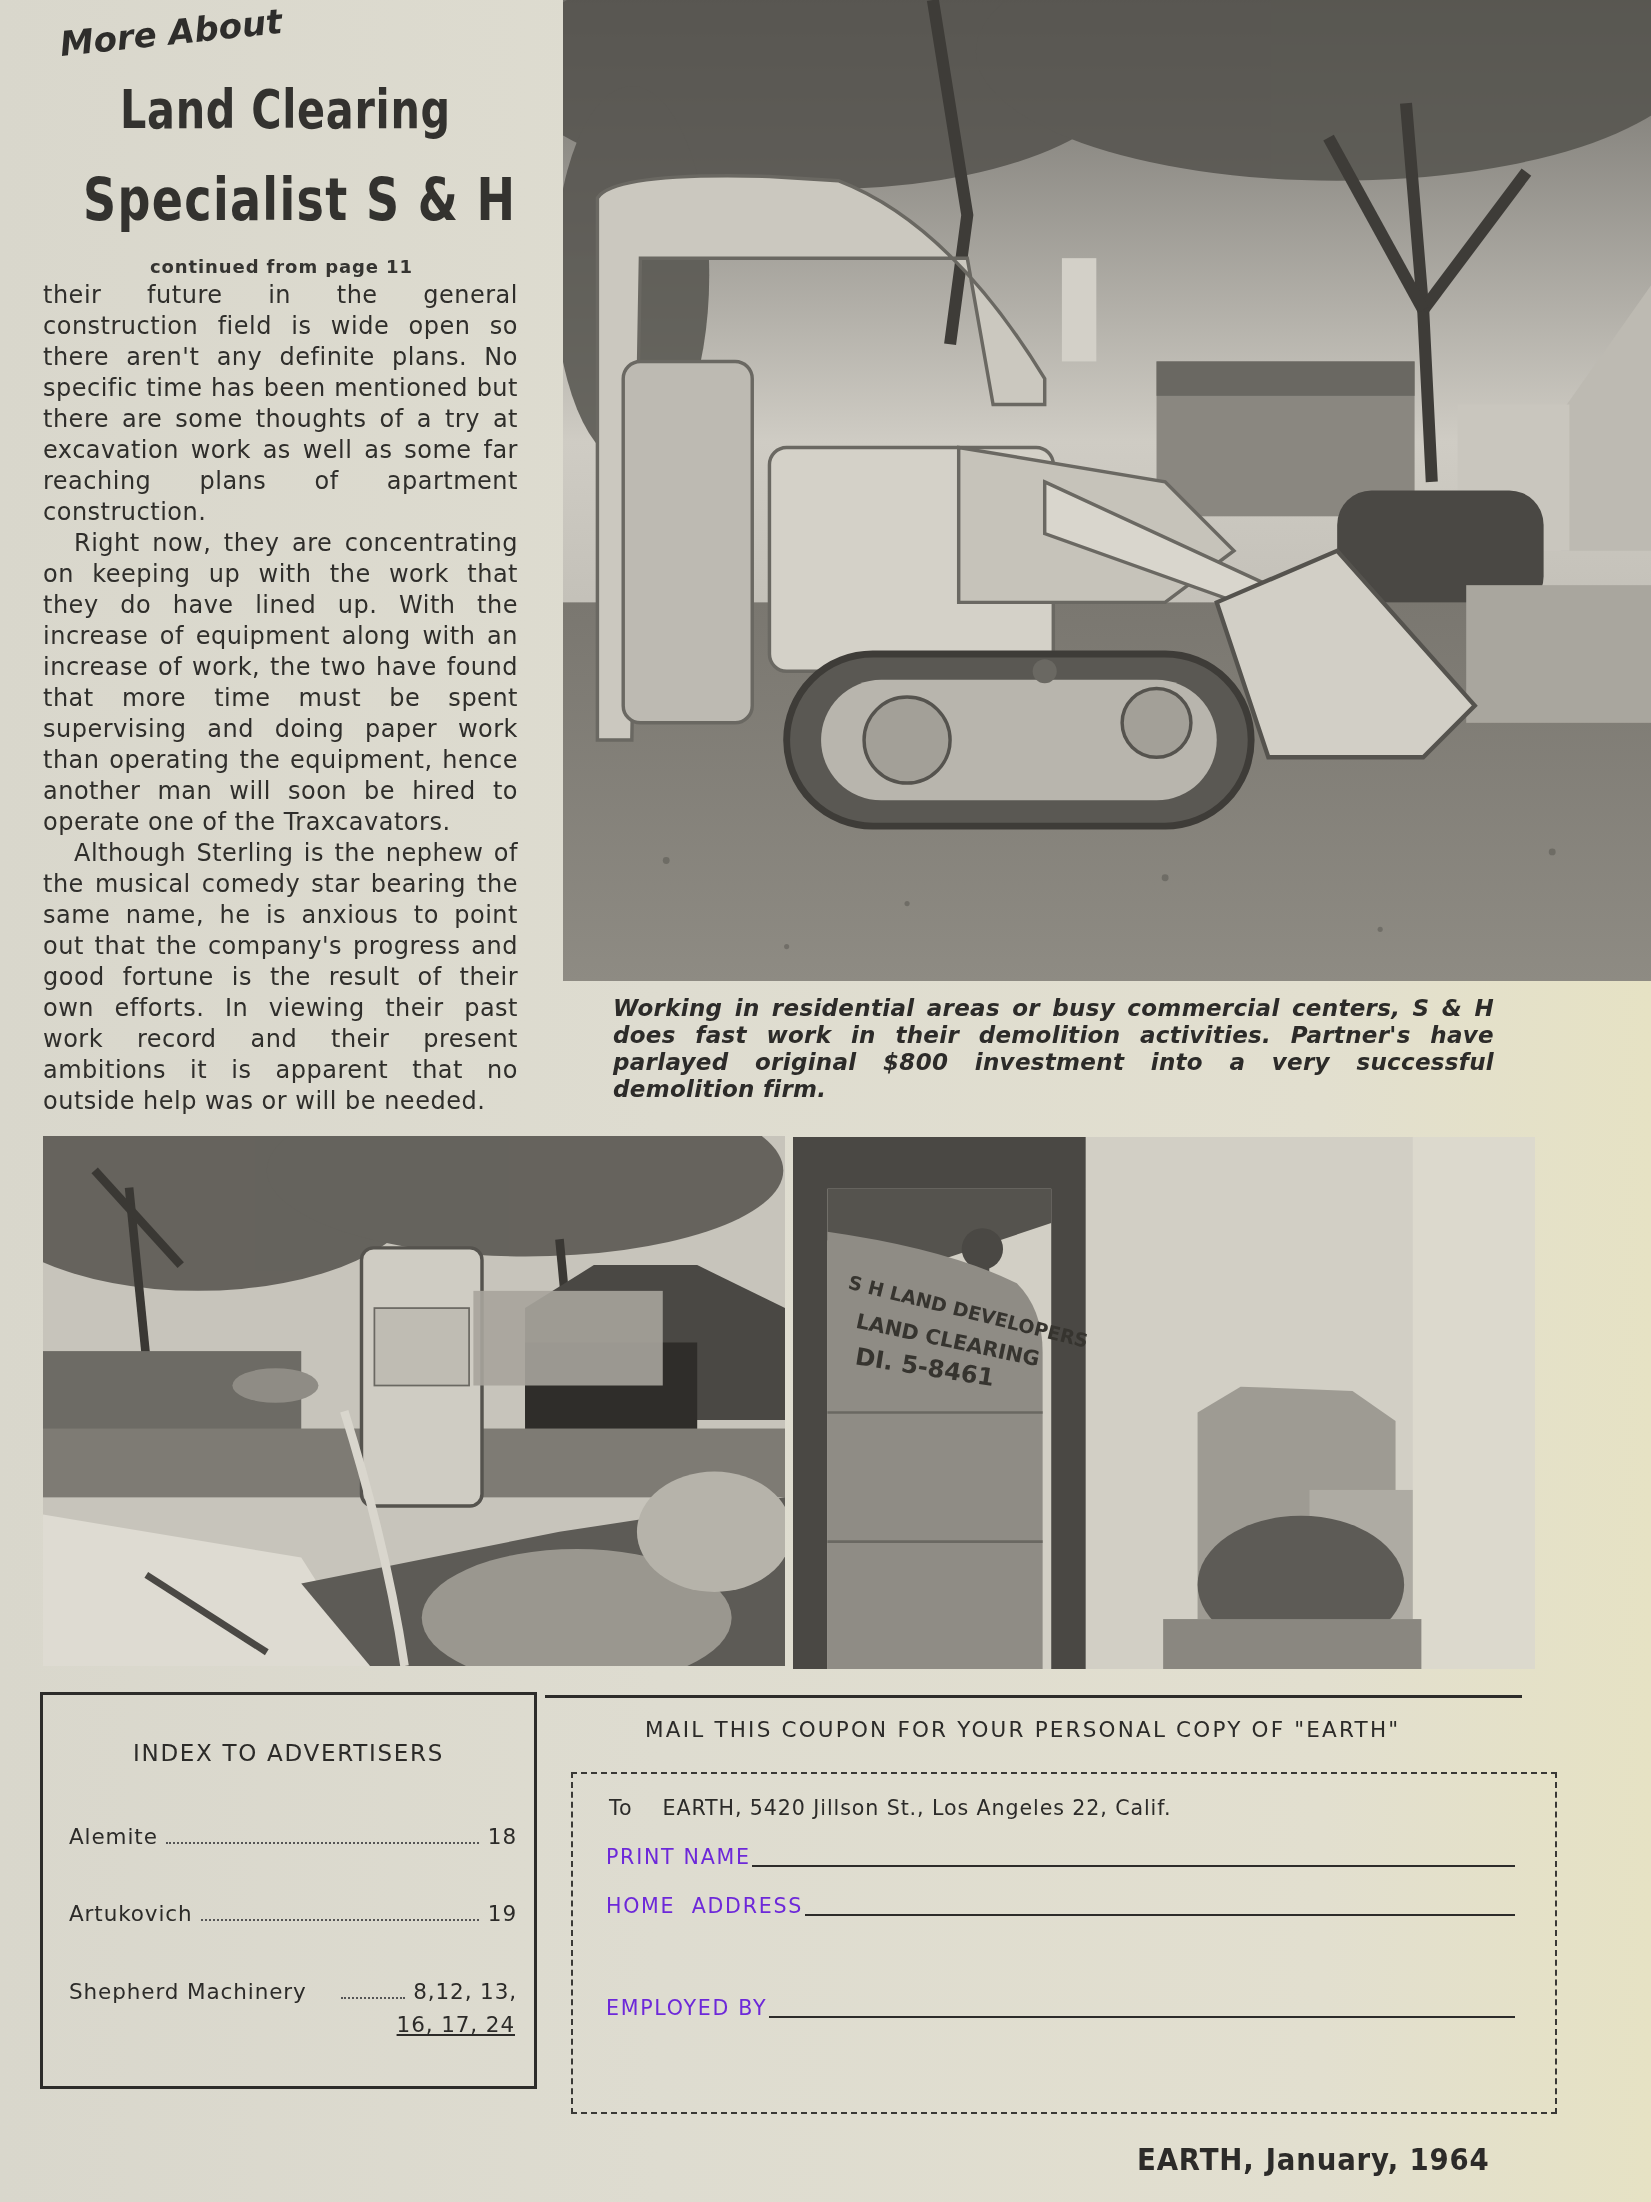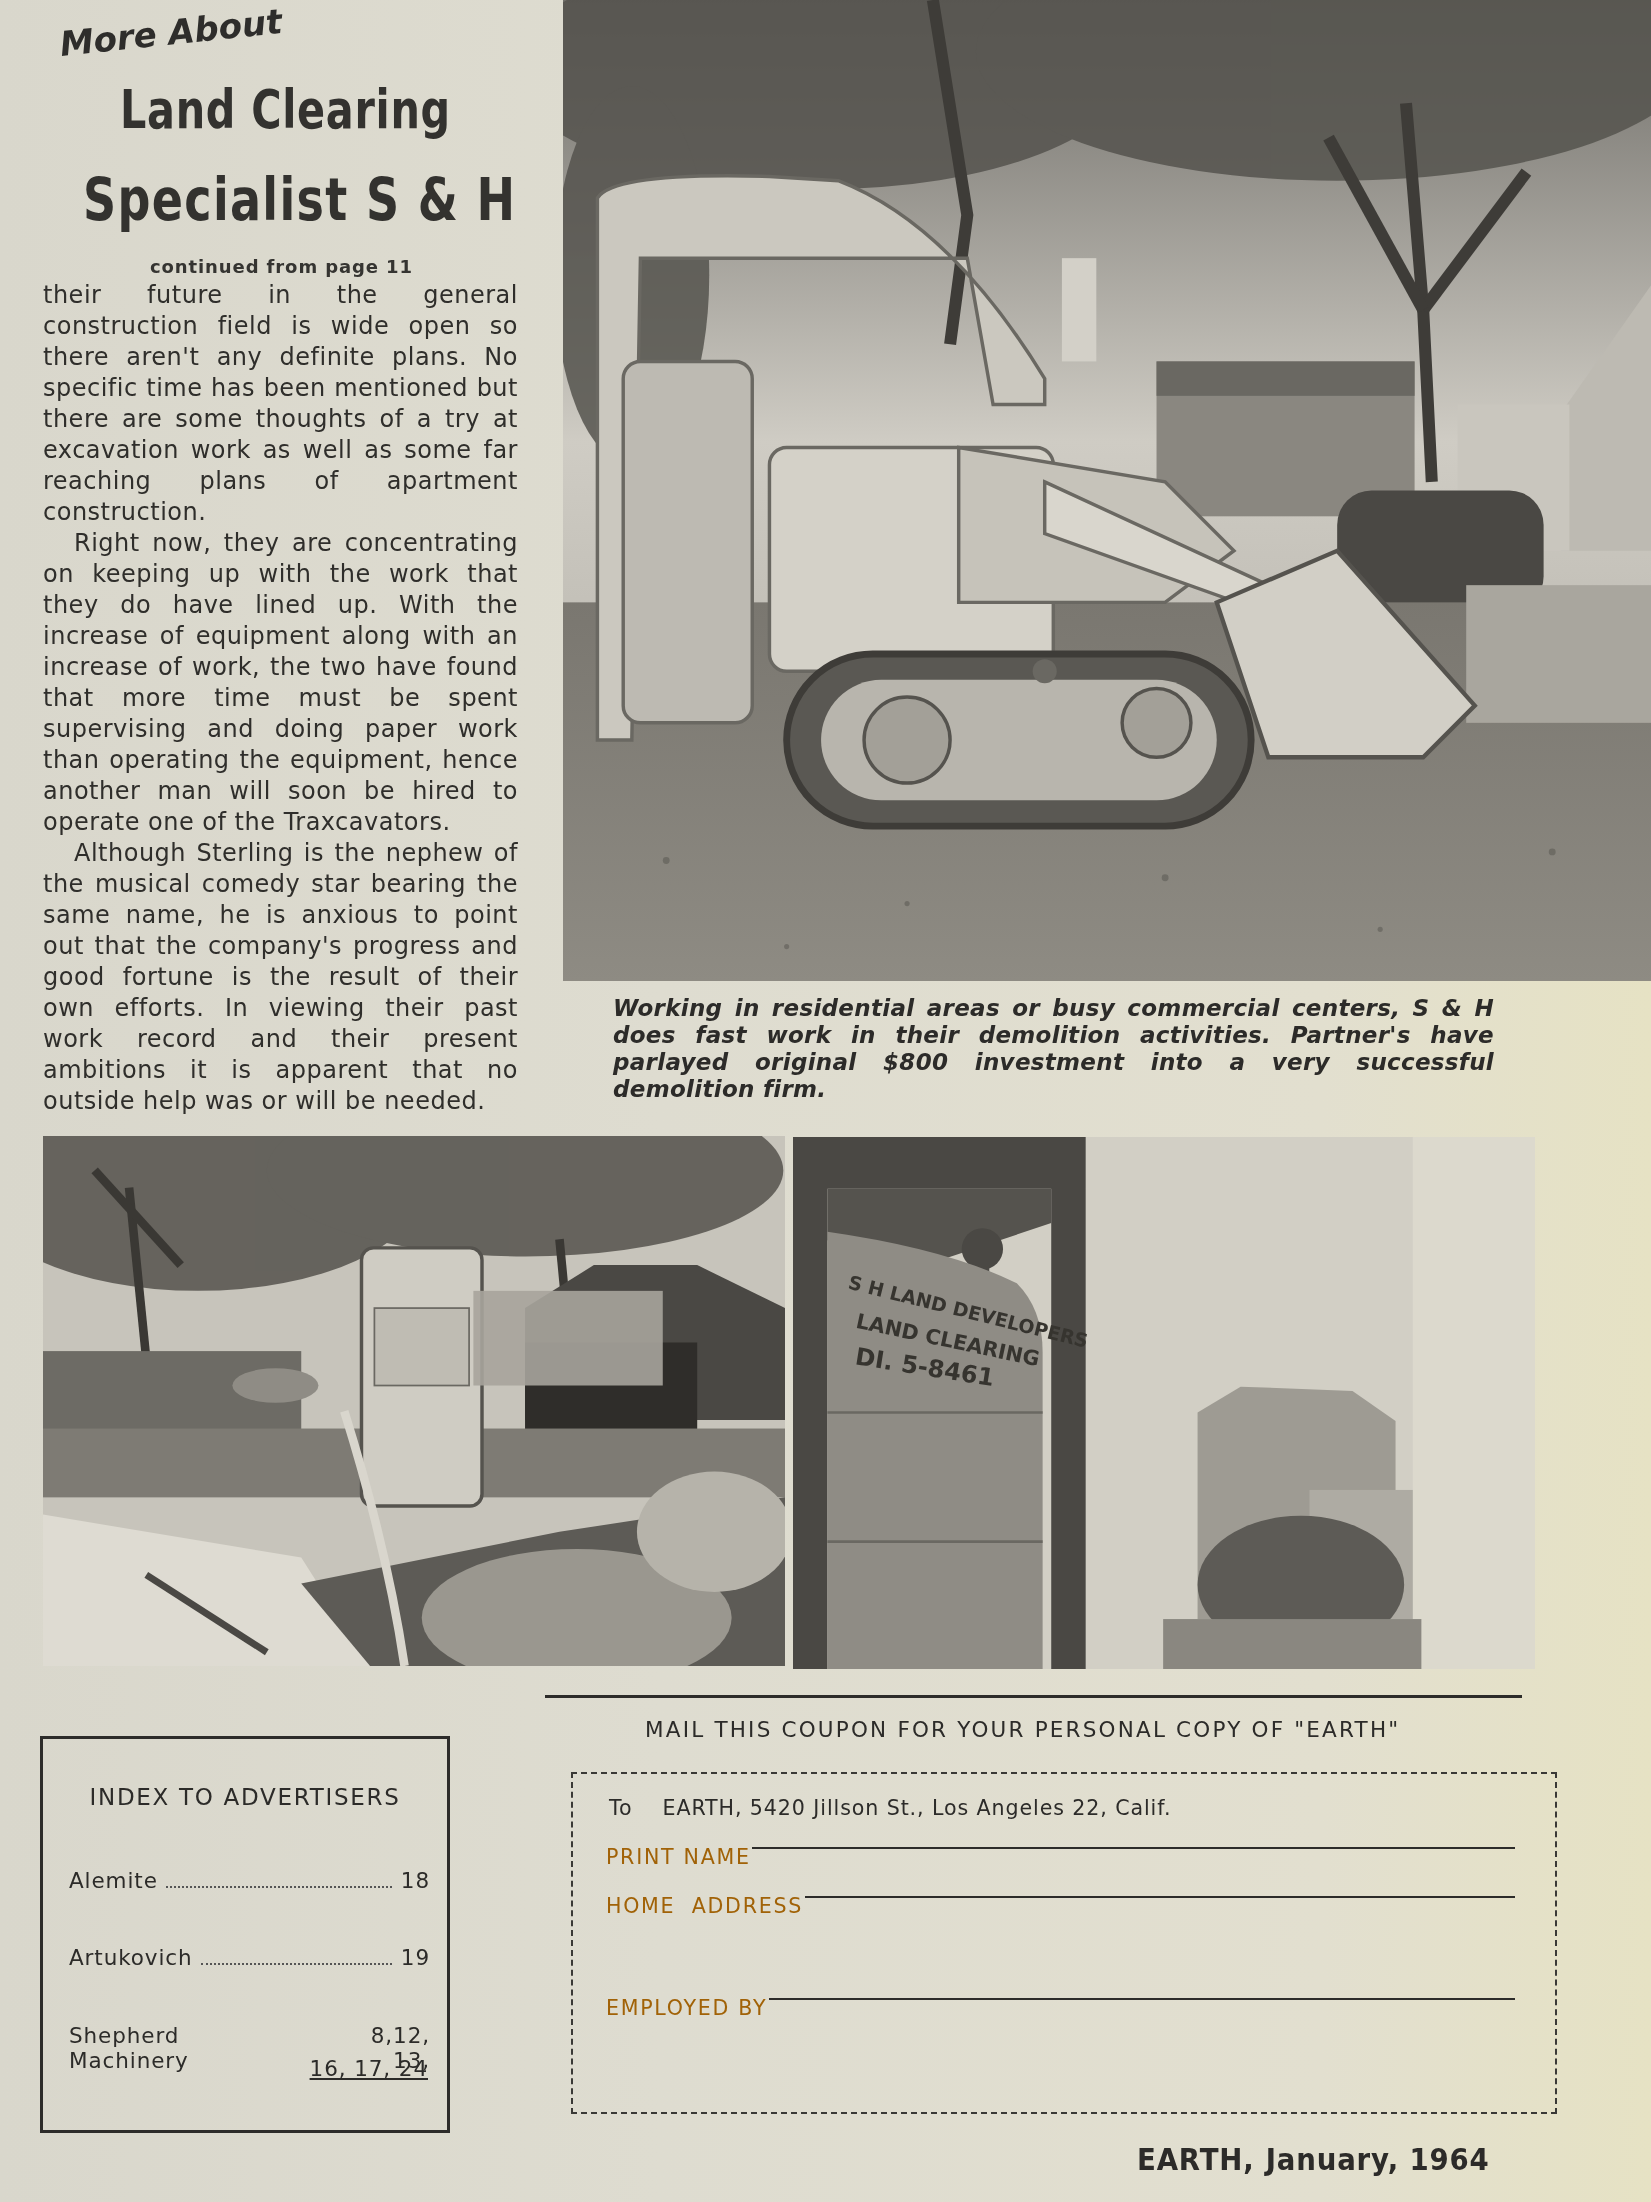--- a/index.html
+++ b/index.html
@@ -28,34 +28,34 @@
   .photo { overflow: hidden; background: #8d8b84; }
   .photo svg { display: block; width: 100%; height: 100%; }
   .photo1 { left: 563px; top: 0; width: 1089px; height: 981px; }
   .photo2 { left: 43px; top: 1136px; width: 742px; height: 530px; }
   .photo3 { left: 793px; top: 1137px; width: 742px; height: 532px; }
 
   .caption { left: 613px; top: 995px; width: 881px; font-family: "DejaVu Sans", sans-serif; font-weight: bold; font-style: italic;
     font-size: 23px; line-height: 27px; color: #2c2b29; text-align: justify; letter-spacing: 0.3px; }
 
   
-  .index-box { left: 40px; top: 1736px; width: 410px; height: 397px; border: 3.4px solid #2d2c2a; box-sizing: border-box; }
+  .index-box { left: 40px; top: 1692px; width: 497px; height: 397px; border: 3.4px solid #2d2c2a; box-sizing: border-box; }
   .index-title { position: absolute; left: 0; right: 0; top: 45px; text-align: center; font-size: 23px; letter-spacing: 1.7px; color: #2c2b29; }
   .index-row { position: absolute; left: 26px; right: 17px; display: flex; align-items: baseline; font-size: 21.5px; letter-spacing: 0.9px; color: #2c2b29; }
   .index-row .dots { flex: 1; border-bottom: 2.6px dotted #555; margin: 0 8.6px 5.2px 8.6px; }
   .index-row .pages { text-align: right; }
   .index-extra { position: absolute; right: 19px; font-size: 21.5px; letter-spacing: 0.9px; color: #2c2b29; }
 
   
   .coupon-rule { left: 545px; top: 1695px; width: 977px; height: 3.4px; background: #2d2c2a; }
   .coupon-title { left: 645px; top: 1717px; font-size: 21.5px; letter-spacing: 2.2px; color: #2c2b29; white-space: nowrap; }
   .coupon-box { left: 571px; top: 1772px; width: 986px; height: 342px; border: 2.6px dashed #3a3936; box-sizing: border-box; }
   .coupon-to { position: absolute; left: 36px; top: 22.4px; font-size: 20.6px; letter-spacing: 0.9px; color: #2c2b29; white-space: nowrap; }
   .coupon-to .addr { margin-left: 30px; }
-  .field { position: absolute; left: 33px; right: 40px; display: flex; font-size: 20.6px; letter-spacing: 1.7px; color: #a16207; }
+  .field { position: absolute; left: 33px; right: 40px; display: flex; align-items: flex-end; font-size: 20.6px; letter-spacing: 1.7px; color: #6d28d9; }
   .field .line { flex: 1; border-bottom: 2.6px solid #2d2c2a; margin-left: 1.7px; height: 1.7px; margin-bottom: 1.7px; }
 
   .footer { left: 1137px; top: 2142px; font-family: "DejaVu Sans", sans-serif; font-weight: bold; font-size: 30px; letter-spacing: 0.9px; color: #2c2b29; white-space: nowrap; transform: scaleX(0.92); transform-origin: left top; }
   .footer .issue { margin-left: 12px; }
 </style>
 </head>
 <body>
 
 <div class="abs kicker">More About</div>
 <div class="abs title1">Land Clearing</div>

